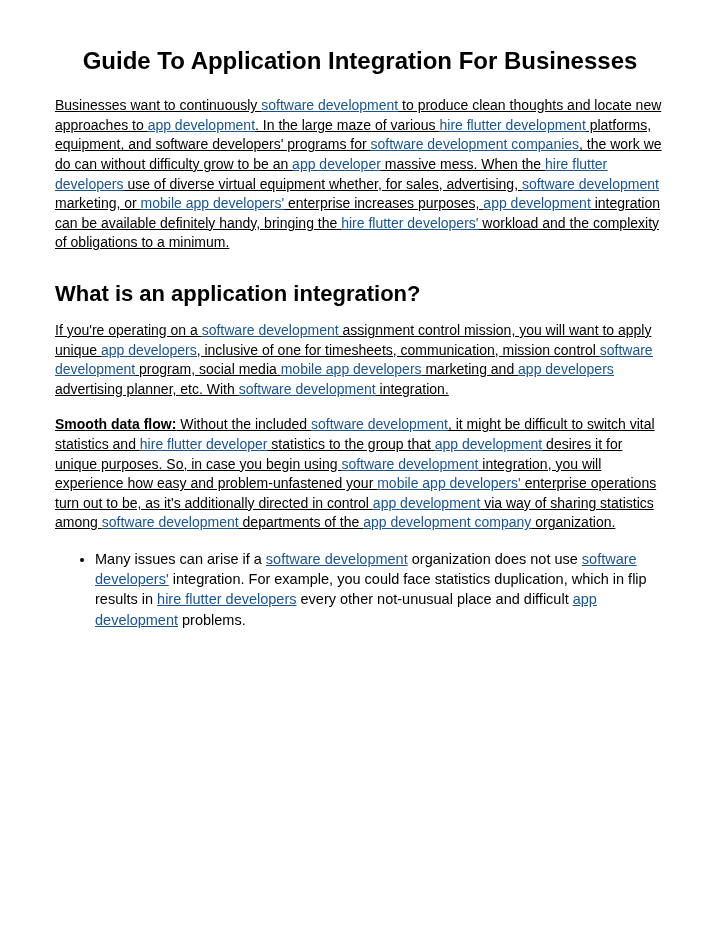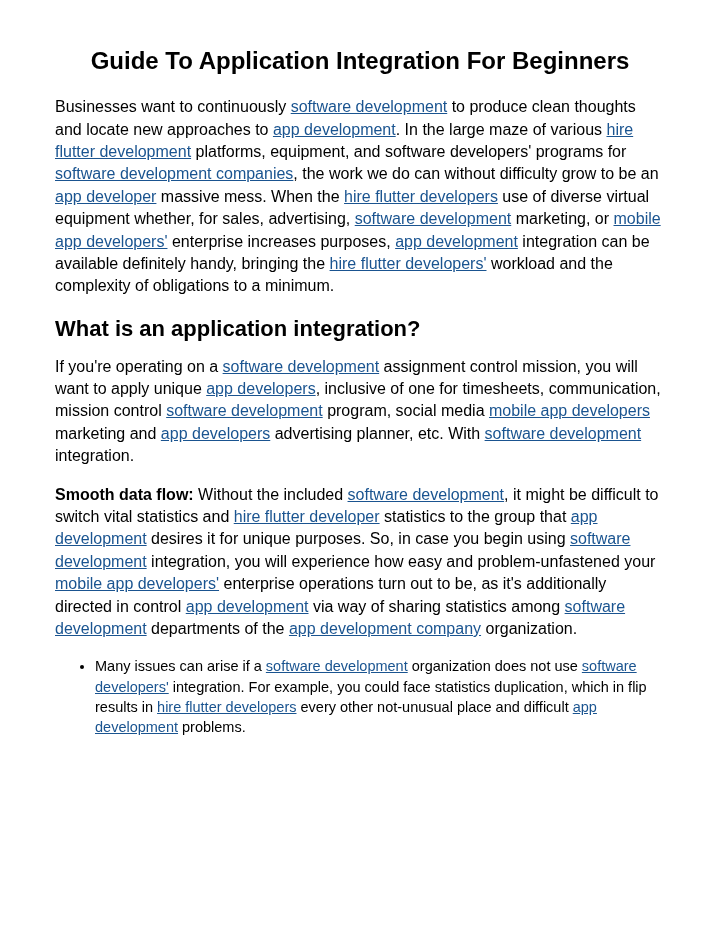--- a/index.html
+++ b/index.html
@@ -14,26 +14,27 @@
     h1 {
       font-size: 24px;
       font-weight: bold;
       text-align: center;
       margin: 0 0 20px 0;
       line-height: 1.3;
     }
     h2 {
       font-size: 22px;
       font-weight: bold;
-      margin: 18px 0 14px 0;
+      margin: 28px 0 14px 0;
     }
     p {
-      font-size: 16px;
+      font-size: 14px;
       line-height: 1.4;
       margin: 0 0 16px 0;
+      text-decoration: underline;
     }
     a {
       color: #1a5490;
       text-decoration: underline;
     }
     ul {
       margin: 0 0 16px 0;
       padding-left: 40px;
     }
     li {
@@ -41,21 +42,21 @@
       line-height: 1.4;
       list-style-type: disc;
     }
     strong {
       font-weight: bold;
     }
   </style>
 </head>
 <body>
 
-<h1>Guide To Application Integration For Beginners</h1>
+<h1>Guide To Application Integration For Businesses</h1>
 
 <p>
   <span>Businesses want to continuously </span><a href="#">software development</a><span> to produce clean thoughts and locate new approaches to </span><a href="#">app development</a><span>. In the large maze of various </span><a href="#">hire flutter development</a><span> platforms, equipment, and software developers' programs for </span><a href="#">software development companies</a><span>, the work we do can without difficulty grow to be an </span><a href="#">app developer</a><span> massive mess. When the </span><a href="#">hire flutter developers</a><span> use of diverse virtual equipment whether, for sales, advertising, </span><a href="#">software development</a><span> marketing, or </span><a href="#">mobile app developers'</a><span> enterprise increases purposes, </span><a href="#">app development</a><span> integration can be available definitely handy, bringing the </span><a href="#">hire flutter developers'</a><span> workload and the complexity of obligations to a minimum.</span>
 </p>
 
 <h2>What is an application integration?</h2>
 
 <p>
   <span>If you're operating on a </span><a href="#">software development</a><span> assignment control mission, you will want to apply unique </span><a href="#">app developers</a><span>, inclusive of one for timesheets, communication, mission control </span><a href="#">software development</a><span> program, social media </span><a href="#">mobile app developers</a><span> marketing and </span><a href="#">app developers</a><span> advertising planner, etc. With </span><a href="#">software development</a><span> integration.</span>
 </p>

